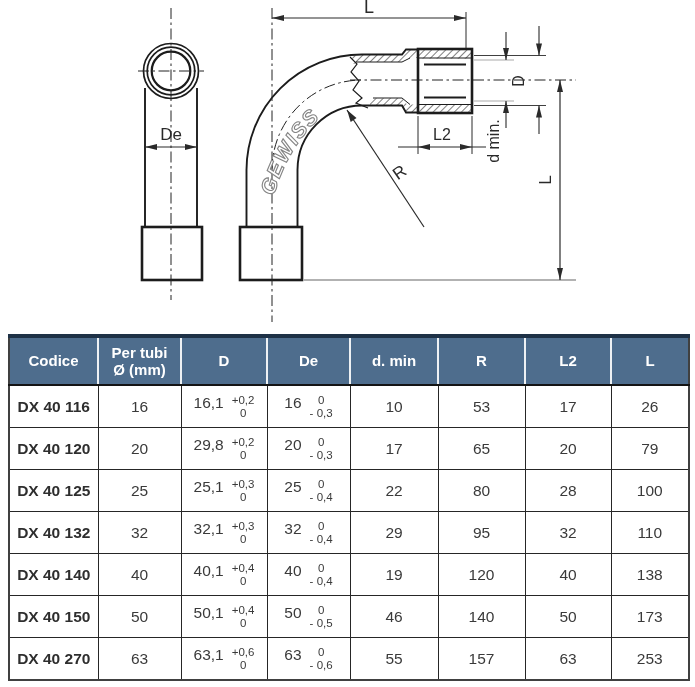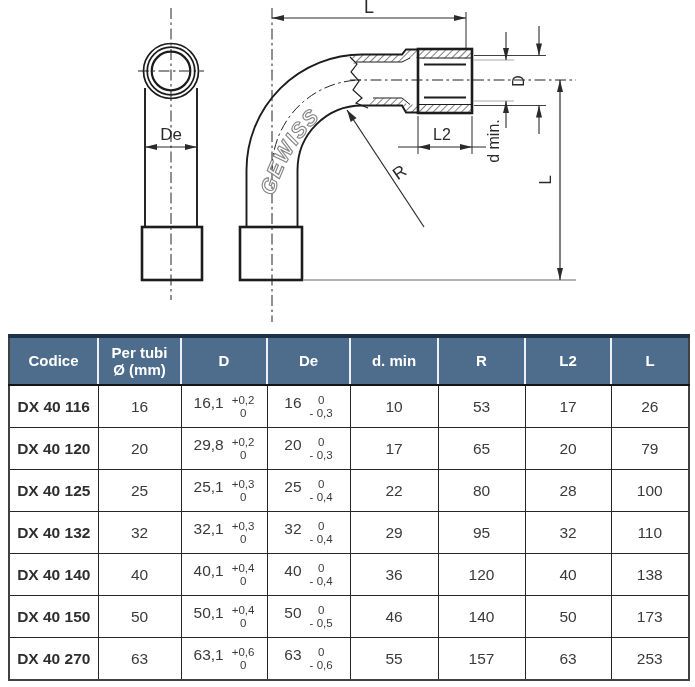--- a/index.html
+++ b/index.html
@@ -275,21 +275,21 @@
         </td>
       <td>
           <div class="tolcell">
             <span class="val">40</span>
             <span class="tol">
               <span>0</span>
               <span>- 0,4</span>
             </span>
           </div>
         </td>
-      <td>36</td>
+      <td>19</td>
       <td>120</td>
       <td>40</td>
       <td>138</td>
     </tr>
     <tr>
       <td class="codice">DX 40 150</td>
       <td>50</td>
       <td>
           <div class="tolcell">
             <span class="val">50,1</span>

